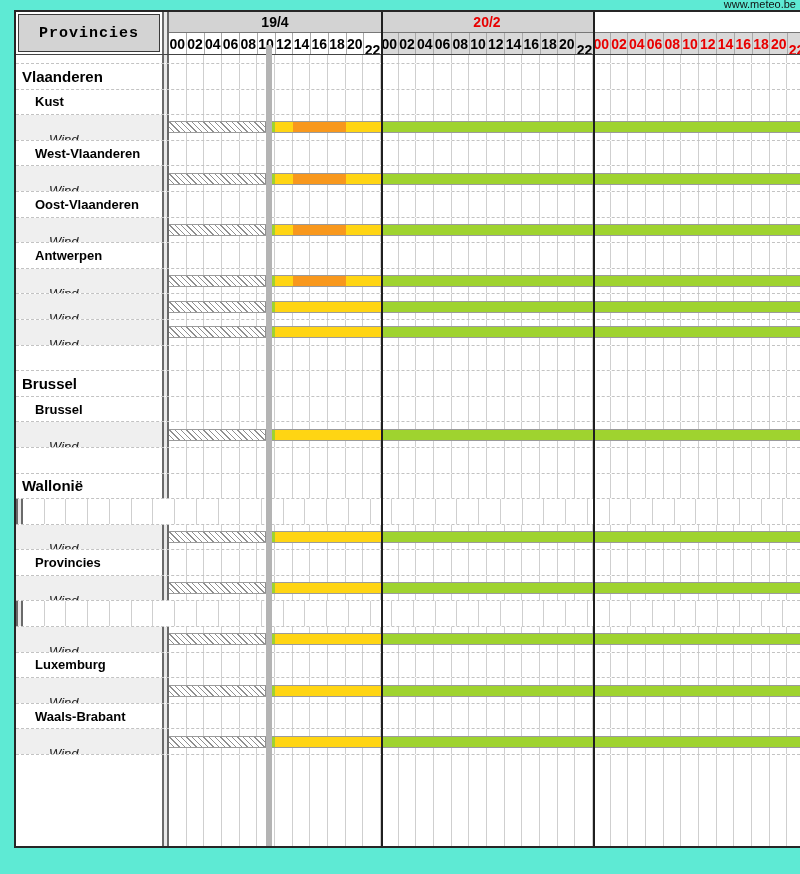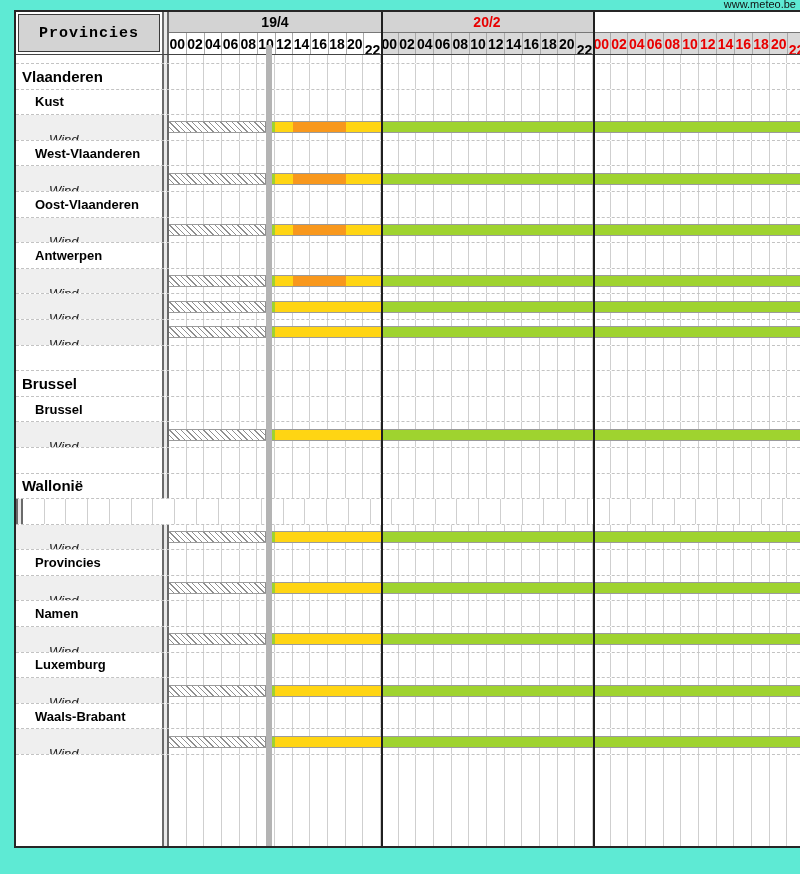--- a/index.html
+++ b/index.html
@@ -340,23 +340,20 @@
           <div class="row-right">
             <div class="strip">
               <div class="seg seg-past" style="left: 0%; width: 15.2778%;"></div>
               <div class="seg seg-none" style="left: 15.2778%; width: 1.38889%;"></div>
               <div class="seg seg-yellow" style="left: 16.6667%; width: 16.6667%;"></div>
               <div class="seg seg-none" style="left: 33.3333%; width: 66.6667%;"></div>
             </div>
           </div>
         </div>
         <div class="row row--name">
-          <div class="row-left">
-            <span class="lbl-name">Namen</span>
-          </div>
           <div class="row-gap"></div>
           <div class="row-right"></div>
         </div>
         <div class="row row--wind">
           <div class="row-left">
             <span class="lbl-wind">Wind</span>
           </div>
           <div class="row-gap"></div>
           <div class="row-right">
             <div class="strip">

